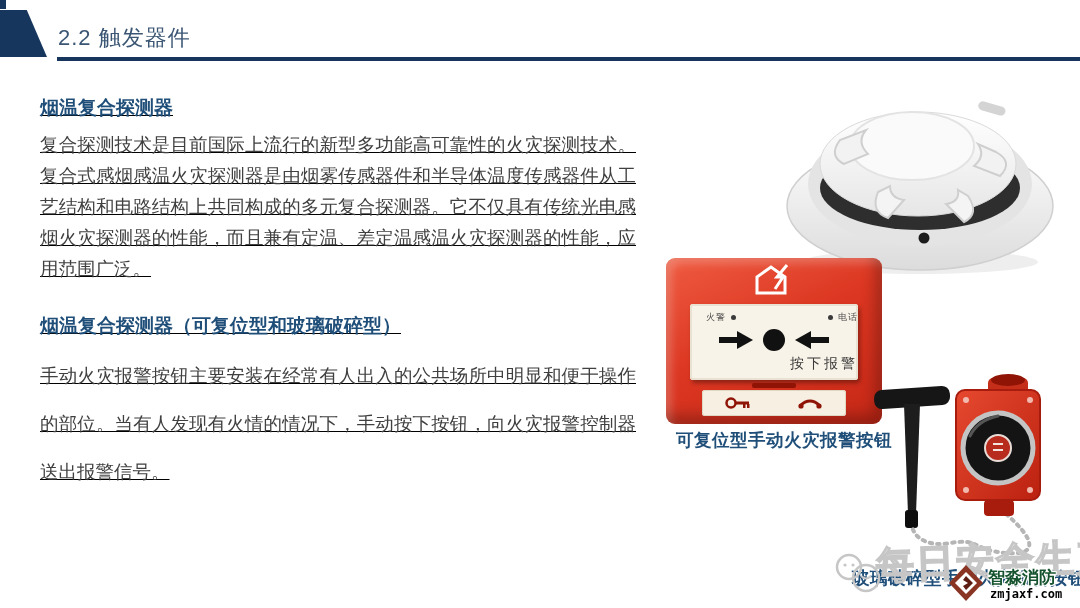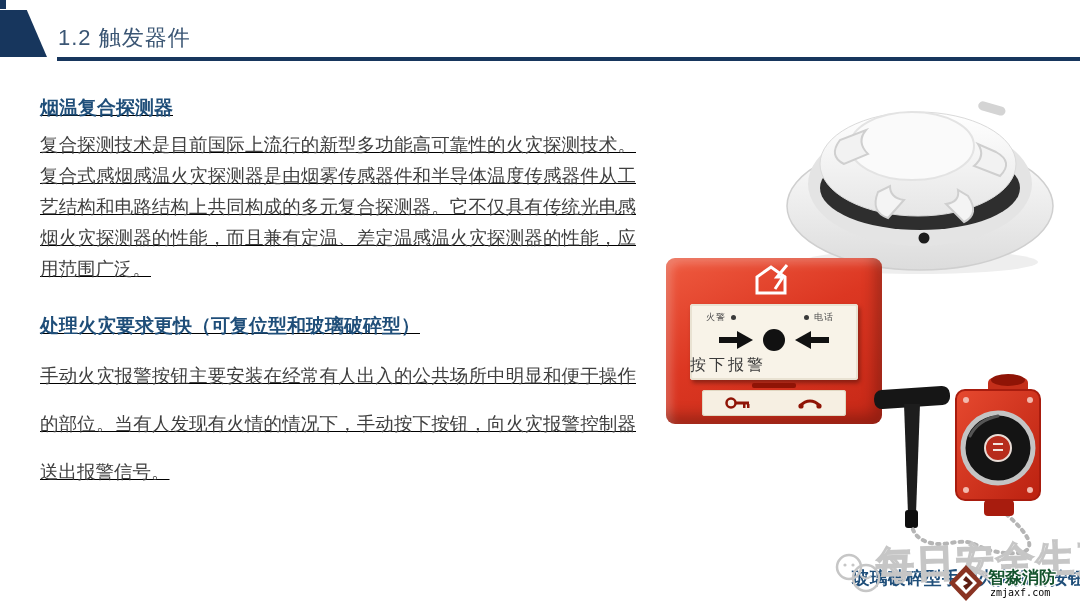--- a/index.html
+++ b/index.html
@@ -40,26 +40,26 @@
     position:absolute;left:666px;top:258px;width:216px;height:166px;border-radius:9px;
     background:linear-gradient(155deg,#ef5b40 0%,#dc3722 45%,#c52716 100%);
     box-shadow:inset -7px -9px 14px rgba(0,0,0,.25), inset 5px 5px 10px rgba(255,255,255,.25);
   }
   .cp-house{position:absolute;left:50%;top:5px;transform:translateX(-50%);}
   .cp-panel{
     position:absolute;left:24px;right:24px;top:46px;height:76px;border-radius:3px;
     background:#f8f3e8;box-shadow:inset 0 0 0 2px #e9e2d2, 2px 3px 4px rgba(0,0,0,.35);
   }
   .cp-labels{display:flex;justify-content:space-between;align-items:flex-start;
-    padding:7px 24px 0 16px;font-size:9px;color:#4a4a4a;letter-spacing:1px;}
+    padding:7px 0 0 16px;font-size:9px;color:#4a4a4a;letter-spacing:1px;}
   .cp-led{display:inline-block;width:5px;height:5px;border-radius:50%;background:#3a3a3a;vertical-align:middle;}
   .cp-led.left{margin-left:5px;}
   .cp-led.right{margin-right:5px;}
   .cp-arrows{display:flex;justify-content:center;align-items:center;gap:9px;margin-top:4px;}
-  .cp-press{margin-top:3px;text-align:left;font-size:16px;letter-spacing:3px;color:#3a3a3a;}
+  .cp-press{margin-top:3px;text-align:right;font-size:14px;letter-spacing:3px;color:#3a3a3a;}
   .cp-slot{position:absolute;left:50%;transform:translateX(-50%);bottom:36px;width:44px;height:5px;background:#8f1406;border-radius:2px;}
   .cp-keystrip{
     position:absolute;left:36px;right:36px;bottom:8px;height:26px;border-radius:3px;
     background:#f6efe2;box-shadow:inset 0 0 0 1px #e0d7c2;
     display:flex;justify-content:space-around;align-items:center;
   }
   .caption{
     position:absolute;font-size:17.5px;font-weight:bold;color:#1f4e79;white-space:nowrap;letter-spacing:.5px;
   }
   .caption.cap-reset{left:676px;top:428px;}
@@ -77,39 +77,39 @@
   .watermark-icon{position:absolute;left:0;top:22px;}
 
   
   .brand{position:absolute;left:948px;top:560px;z-index:4;width:130px;}
   .brand-mark{position:absolute;left:0;top:4px;}
   .brand-name{
     position:absolute;left:40px;top:6px;font-size:17px;font-weight:bold;color:#14532d;white-space:nowrap;
     text-shadow:1px 1px 0 #fff,-1px -1px 0 #fff,1px -1px 0 #fff,-1px 1px 0 #fff;
   }
   .brand-site{
-    position:absolute;left:42px;top:27px;font-size:10px;font-weight:normal;color:#000;
+    position:absolute;left:42px;top:27px;font-size:12px;font-weight:bold;color:#000;
     font-family:"DejaVu Sans Mono",monospace;white-space:nowrap;
     text-shadow:1px 1px 0 #fff,-1px -1px 0 #fff;
   }
 </style>
 </head>
 <body>
 
 <div class="slide">
 
   <div class="corner-chip"></div>
   <div class="corner-trapezoid"></div>
-  <div class="page-title">1.2 触发器件</div>
+  <div class="page-title">2.2 触发器件</div>
   <div class="header-rule"></div>
 
   <div class="content">
     <h2 class="sec-heading">烟温复合探测器</h2>
     <p class="body-para lh-tight">复合探测技术是目前国际上流行的新型多功能高可靠性的火灾探测技术。复合式感烟感温火灾探测器是由烟雾传感器件和半导体温度传感器件从工艺结构和电路结构上共同构成的多元复合探测器。它不仅具有传统光电感烟火灾探测器的性能，而且兼有定温、差定温感温火灾探测器的性能，应用范围广泛。</p>
-    <h2 class="sec-heading second">处理火灾要求更快（可复位型和玻璃破碎型）</h2>
+    <h2 class="sec-heading second">烟温复合探测器（可复位型和玻璃破碎型）</h2>
     <p class="body-para lh-loose">手动火灾报警按钮主要安装在经常有人出入的公共场所中明显和便于操作的部位。当有人发现有火情的情况下，手动按下按钮，向火灾报警控制器送出报警信号。</p>
   </div>
 
   <div class="smoke-detector">
     <svg width="278" height="202" viewBox="0 0 278 202">
       <defs>
         <linearGradient id="gBase" x1="0" y1="0" x2="0" y2="1">
           <stop offset="0" stop-color="#fdfdfd"></stop>
             <stop offset="1" stop-color="#dcdcdc"></stop>
         </linearGradient>
@@ -166,20 +166,21 @@
         <rect x="18" y="8" width="2.5" height="4" fill="#8f1406"></rect>
           <rect x="22" y="8" width="2.5" height="4" fill="#8f1406"></rect>
       </svg>
       <svg width="26" height="14" viewBox="0 0 26 14">
         <path d="M3 10 Q13 0 23 10" fill="none" stroke="#8f1406" stroke-width="3"></path>
         <circle cx="4" cy="10" r="2.6" fill="#8f1406"></circle>
           <circle cx="22" cy="10" r="2.6" fill="#8f1406"></circle>
       </svg>
     </div>
   </div>
+  <div class="caption cap-reset">可复位型手动火灾报警按钮</div>
 
   <div class="glassbreak">
     <svg width="190" height="196" viewBox="0 0 190 196">
       <defs>
         <linearGradient id="gRed" x1="0" y1="0" x2="1" y2="1">
           <stop offset="0" stop-color="#e6492f"></stop>
             <stop offset="1" stop-color="#bb2110"></stop>
         </linearGradient>
       </defs>
 

